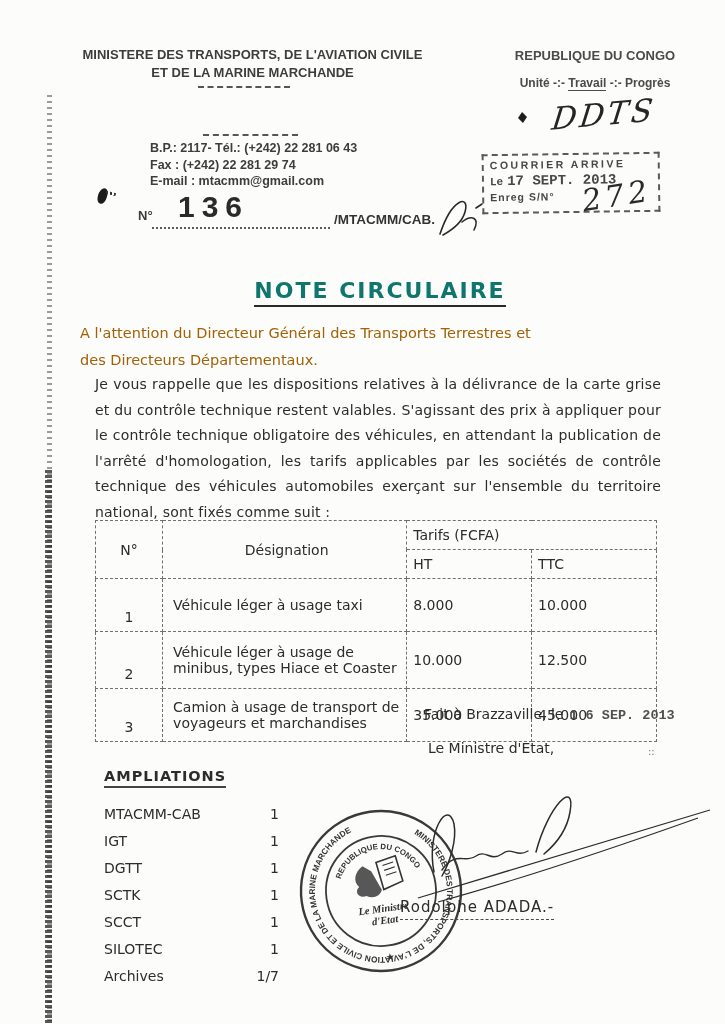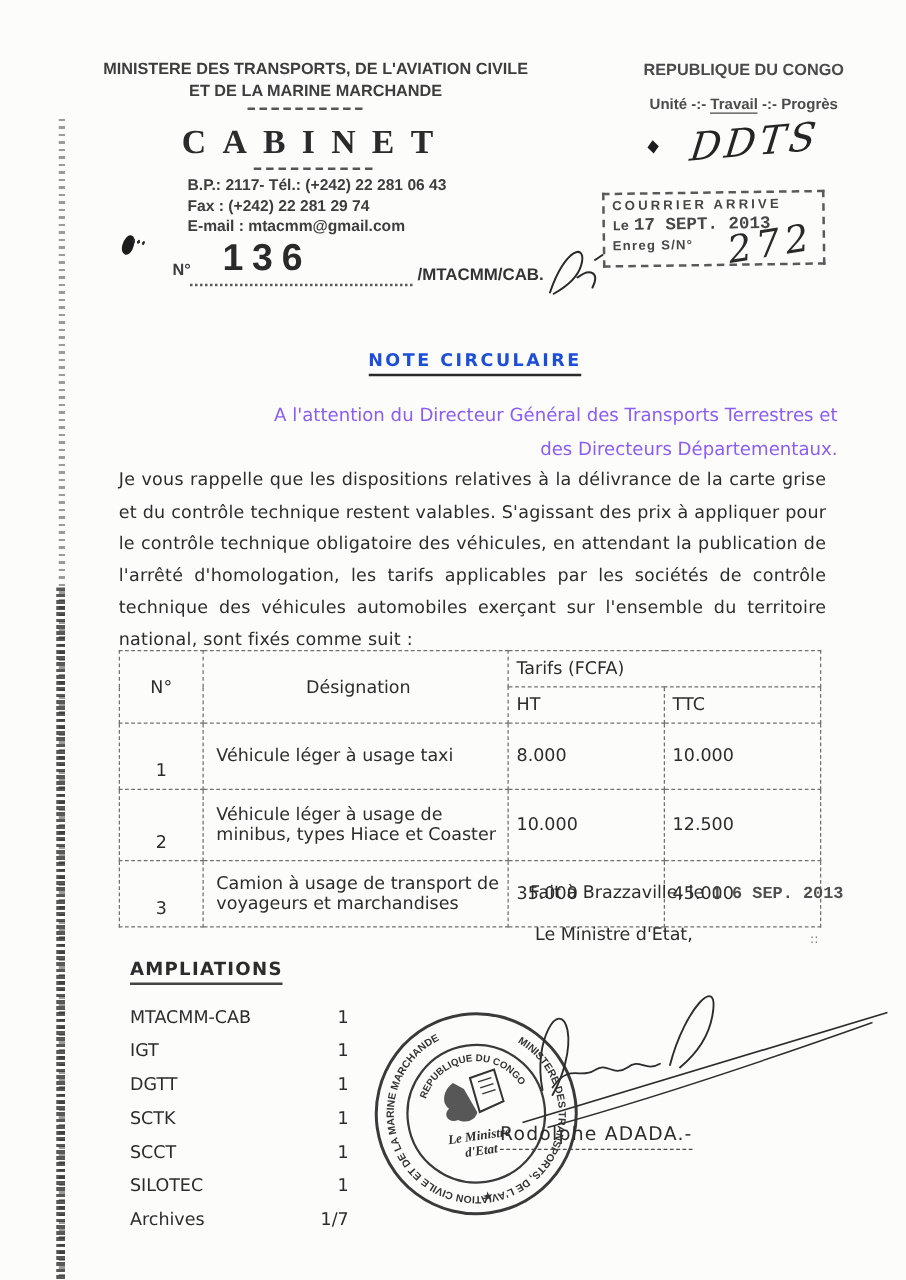--- a/index.html
+++ b/index.html
@@ -54,24 +54,24 @@
     font-weight:600;color:#3c3c3c;}
   .ref-number{position:absolute;left:178px;top:190px;font-size:30px;font-weight:600;letter-spacing:7px;color:#2a2a2a;
     font-family:"Liberation Sans",sans-serif;}
   .ref-rule{position:absolute;left:152px;top:227px;width:178px;border-top:2px dotted #5a5a5a;}
   .ref-office{position:absolute;left:334px;top:212px;font-family:"Liberation Sans",sans-serif;
     font-size:13.5px;font-weight:bold;color:#333;}
   .paraph{position:absolute;left:432px;top:190px;}
 
   
   .doc-title{position:absolute;left:0;top:278px;width:760px;text-align:center;}
-  .doc-title span{font-size:14px;font-weight:600;letter-spacing:2px;color:#1d4ed8;
+  .doc-title span{font-size:22px;font-weight:600;letter-spacing:2px;color:#0f766e;
     border-bottom:2.5px solid #2a2a2a;padding-bottom:2px;}
-  .attention{position:absolute;left:80px;top:320px;width:590px;text-align:right;
-    font-size:14.5px;color:#8b5cf6;line-height:27px;}
+  .attention{position:absolute;left:80px;top:320px;width:590px;text-align:left;
+    font-size:14.5px;color:#a16207;line-height:27px;}
 
   .body-par{position:absolute;left:95px;top:372px;width:566px;font-size:14px;line-height:25.5px;
     text-align:justify;color:#2c2c2c;letter-spacing:.2px;}
 
   
   .tariff{position:absolute;left:95px;top:520px;width:562px;border-collapse:collapse;
     font-size:14px;color:#2c2c2c;}
   .tariff th,.tariff td{border:1.5px dashed #707070;font-weight:normal;padding:2px 6px;}
   .tariff .c-num{width:60px;text-align:center;}
   .tariff .c-des{width:248px;text-align:left;padding-left:10px;}
@@ -106,21 +106,20 @@
 
   <div class="edge-noise"></div>
   <div class="edge-noise2"></div>
   <div class="ink-blot"></div>
 
   <div class="ministry">
     <div>MINISTERE DES TRANSPORTS, DE L'AVIATION CIVILE</div>
     <div>ET DE LA MARINE MARCHANDE</div>
   </div>
   <div class="ministry-rule"></div>
-  <div class="cabinet">CABINET</div>
   <div class="cabinet-rule"></div>
   <div class="contact">
     <div>B.P.: 2117- Tél.: (+242) 22 281 06 43</div>
     <div>Fax : (+242) 22 281 29 74</div>
     <div>E-mail : mtacmm@gmail.com</div>
   </div>
 
   <div class="republic">
     <div>REPUBLIQUE DU CONGO</div>
     <div class="motto"><span>Unité -:- </span><span class="u">Travail</span><span> -:- Progrès</span></div>

